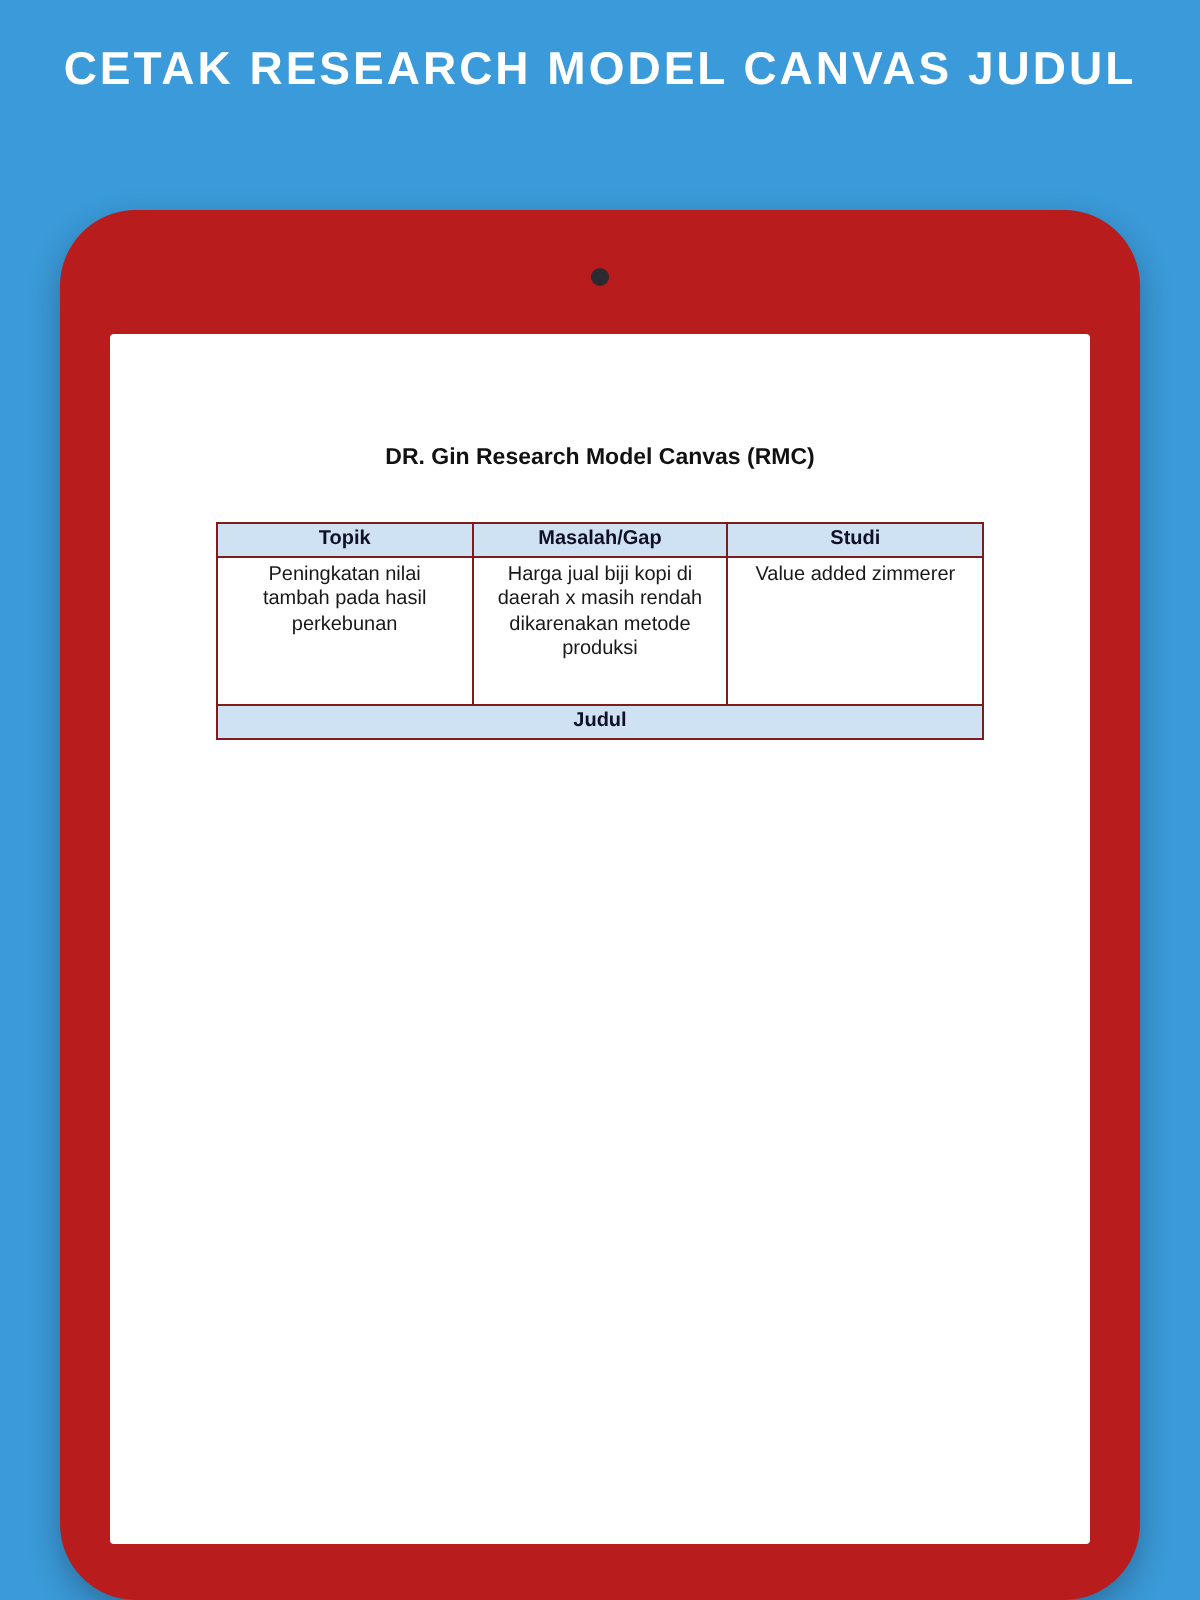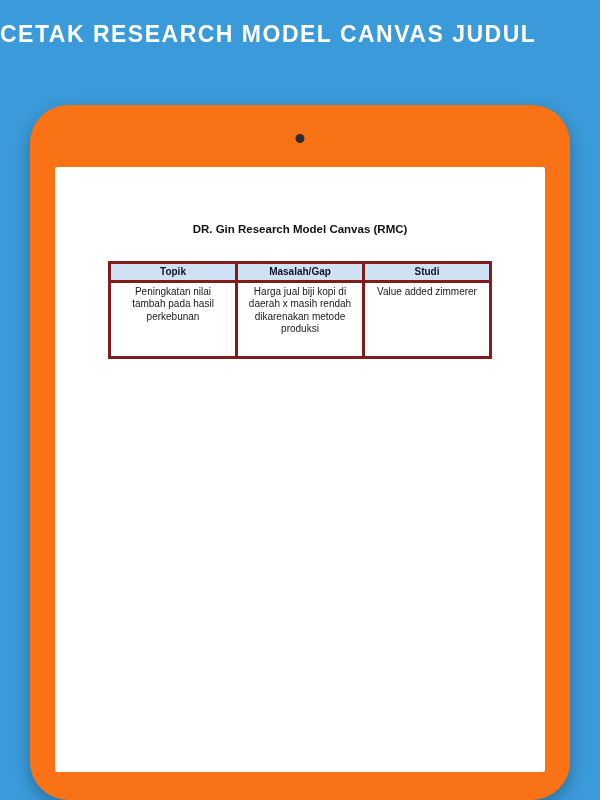--- a/index.html
+++ b/index.html
@@ -11,35 +11,36 @@
     height: 800px;
     background: #3b9ad9;
     overflow: hidden;
     position: relative;
     font-family: "Liberation Sans", sans-serif;
   }
 
   
   .promo-header {
     padding-top: 14px;
+    text-align: center;
     color: #ffffff;
     font-weight: bold;
     font-size: 23px;
     letter-spacing: 1.5px;
     line-height: 41px;
   }
 
   
   .tablet {
     position: absolute;
     left: 30px;
     top: 105px;
     width: 540px;
     height: 695px;
-    background: #f97316;
+    background: #b91c1c;
     border-radius: 38px;
     box-shadow: 0 6px 16px rgba(0,0,0,0.28);
   }
   .camera-dot {
     position: absolute;
     top: 29px;
     left: 50%;
     transform: translateX(-50%);
     width: 9px;
     height: 9px;
@@ -66,21 +67,21 @@
     color: #111111;
   }
   table.rmc {
     border-collapse: collapse;
     width: 384px;
     margin: 26px auto 0 auto;
     table-layout: fixed;
   }
   table.rmc th,
   table.rmc td {
-    border: 3px solid #7f1d1d;
+    border: 1px solid #7f1d1d;
     font-size: 10px;
     line-height: 1.22;
     text-align: center;
     color: #181818;
   }
   table.rmc th {
     background: #cfe2f3;
     font-weight: bold;
     padding: 2px 2px;
     color: #10102a;
@@ -115,17 +116,20 @@
           <tr>
         <th>Topik</th>
         <th>Masalah/Gap</th>
         <th>Studi</th>
       </tr>
       <tr>
         <td class="cell-tall">Peningkatan nilai tambah pada hasil perkebunan</td>
         <td class="cell-tall">Harga jual biji kopi di daerah x masih rendah dikarenakan metode produksi</td>
         <td class="cell-tall">Value added zimmerer</td>
       </tr>
+      <tr>
+        <th colspan="3">Judul</th>
+      </tr>
     </tbody>
       </table>
 
   </div>
 </div>
 
 </body></html>

